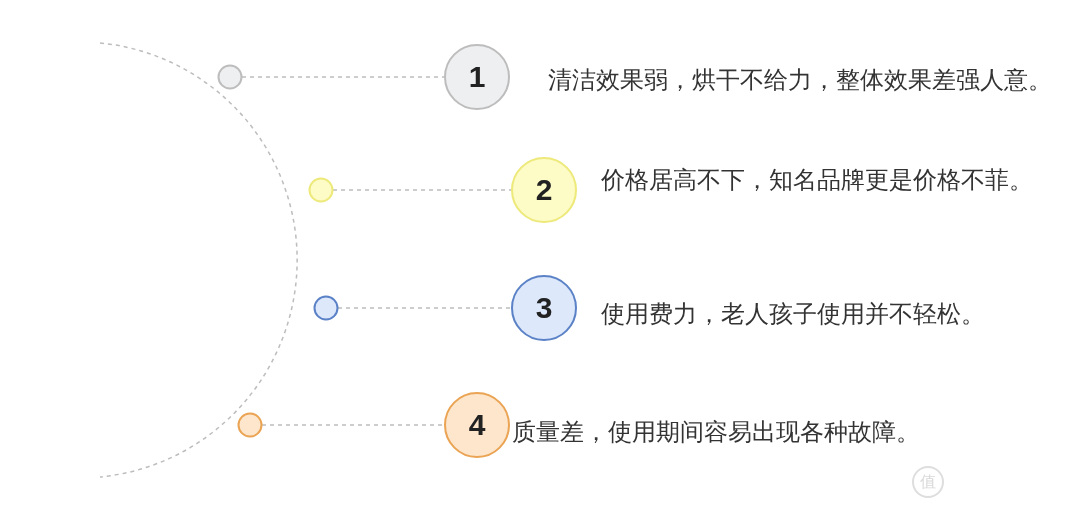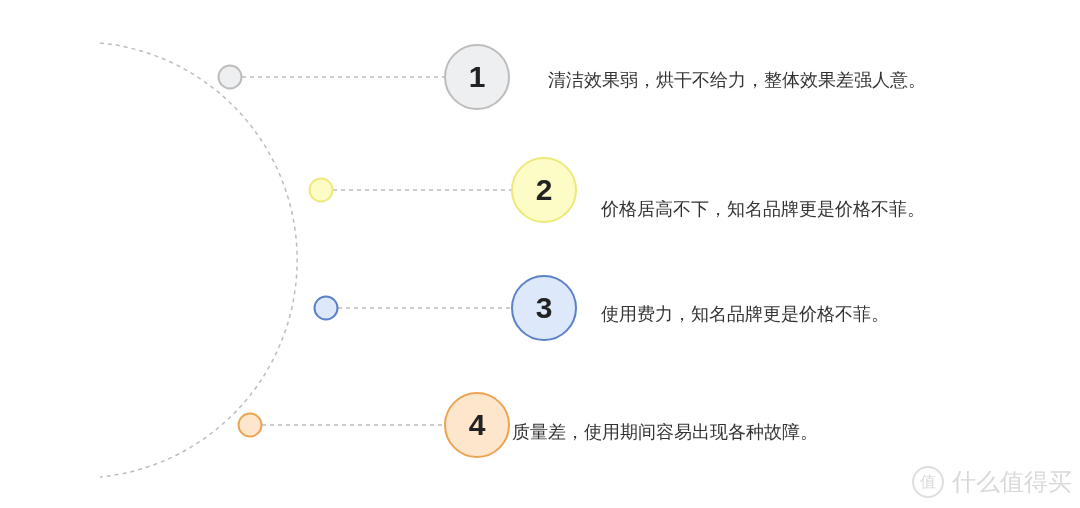--- a/index.html
+++ b/index.html
@@ -2,21 +2,21 @@
 <html><head>
   <meta charset="utf-8">
   <style>
     html, body { margin: 0; padding: 0; background: #ffffff; }
     body { width: 1080px; height: 508px; position: relative; overflow: hidden;
       font-family: "DejaVu Sans", "Liberation Sans", sans-serif; }
     svg.diagram { position: absolute; left: 0; top: 0; }
     .num { position: absolute; width: 66px; height: 66px; border-radius: 50%;
       box-sizing: border-box; border: 2px solid; display: flex; align-items: center; justify-content: center;
       font-family: "Liberation Sans", sans-serif; font-weight: bold; font-size: 30px; color: #222; }
-    .desc { position: absolute; font-size: 18px; color: #333; white-space: nowrap; line-height: 24px; }
+    .desc { position: absolute; font-size: 24px; color: #333; white-space: nowrap; line-height: 24px; }
     .watermark { position: absolute; left: 912px; top: 466px; display: flex; align-items: center; gap: 8px;
       color: #d9d9d9; font-size: 24px; }
     .wm-icon { width: 28px; height: 28px; border: 2px solid #dedede; border-radius: 50%;
       display: flex; align-items: center; justify-content: center; font-size: 16px; color: #d9d9d9; }
   </style>
 </head>
 <body>
 
 <svg class="diagram" width="1080" height="508">
   <path d="M 100 43 A 218 218 0 0 1 100 477" fill="none" stroke="#bdbdbd" stroke-width="1.5" stroke-dasharray="4 4"></path>
@@ -27,24 +27,23 @@
   <circle cx="230" cy="77" r="11.5" fill="#eeeff1" stroke="#bdbdbd" stroke-width="2"></circle>
   <circle cx="321" cy="190" r="11.5" fill="#fdfbc6" stroke="#ede97a" stroke-width="2"></circle>
   <circle cx="326" cy="308" r="11.5" fill="#dde8fb" stroke="#5b82c7" stroke-width="2"></circle>
   <circle cx="250" cy="425" r="11.5" fill="#fde6cc" stroke="#eaa454" stroke-width="2"></circle>
 </svg>
 
 <div class="num" style="left:444px;top:44px;background:#eeeff1;border-color:#bdbdbd;">1</div>
 <div class="desc" style="left:548px;top:68px;">清洁效果弱，烘干不给力，整体效果差强人意。</div>
 
 <div class="num" style="left:511px;top:157px;background:#fdfbc6;border-color:#ede97a;">2</div>
-<div class="desc" style="left:601px;top:197px;">价格居高不下，知名品牌更是价格不菲。</div>
+<div class="desc" style="left:601px;top:168px;">价格居高不下，知名品牌更是价格不菲。</div>
 
 <div class="num" style="left:511px;top:275px;background:#dde8fb;border-color:#5b82c7;">3</div>
-<div class="desc" style="left:601px;top:302px;">使用费力，知名品牌更是价格不菲。</div>
+<div class="desc" style="left:601px;top:302px;">使用费力，老人孩子使用并不轻松。</div>
 
 <div class="num" style="left:444px;top:392px;background:#fde6cc;border-color:#eaa454;">4</div>
 <div class="desc" style="left:512px;top:420px;">质量差，使用期间容易出现各种故障。</div>
 
 <div class="watermark">
   <span class="wm-icon">值</span>
-  <span>什么值得买</span>
 </div>
 
 </body></html>

